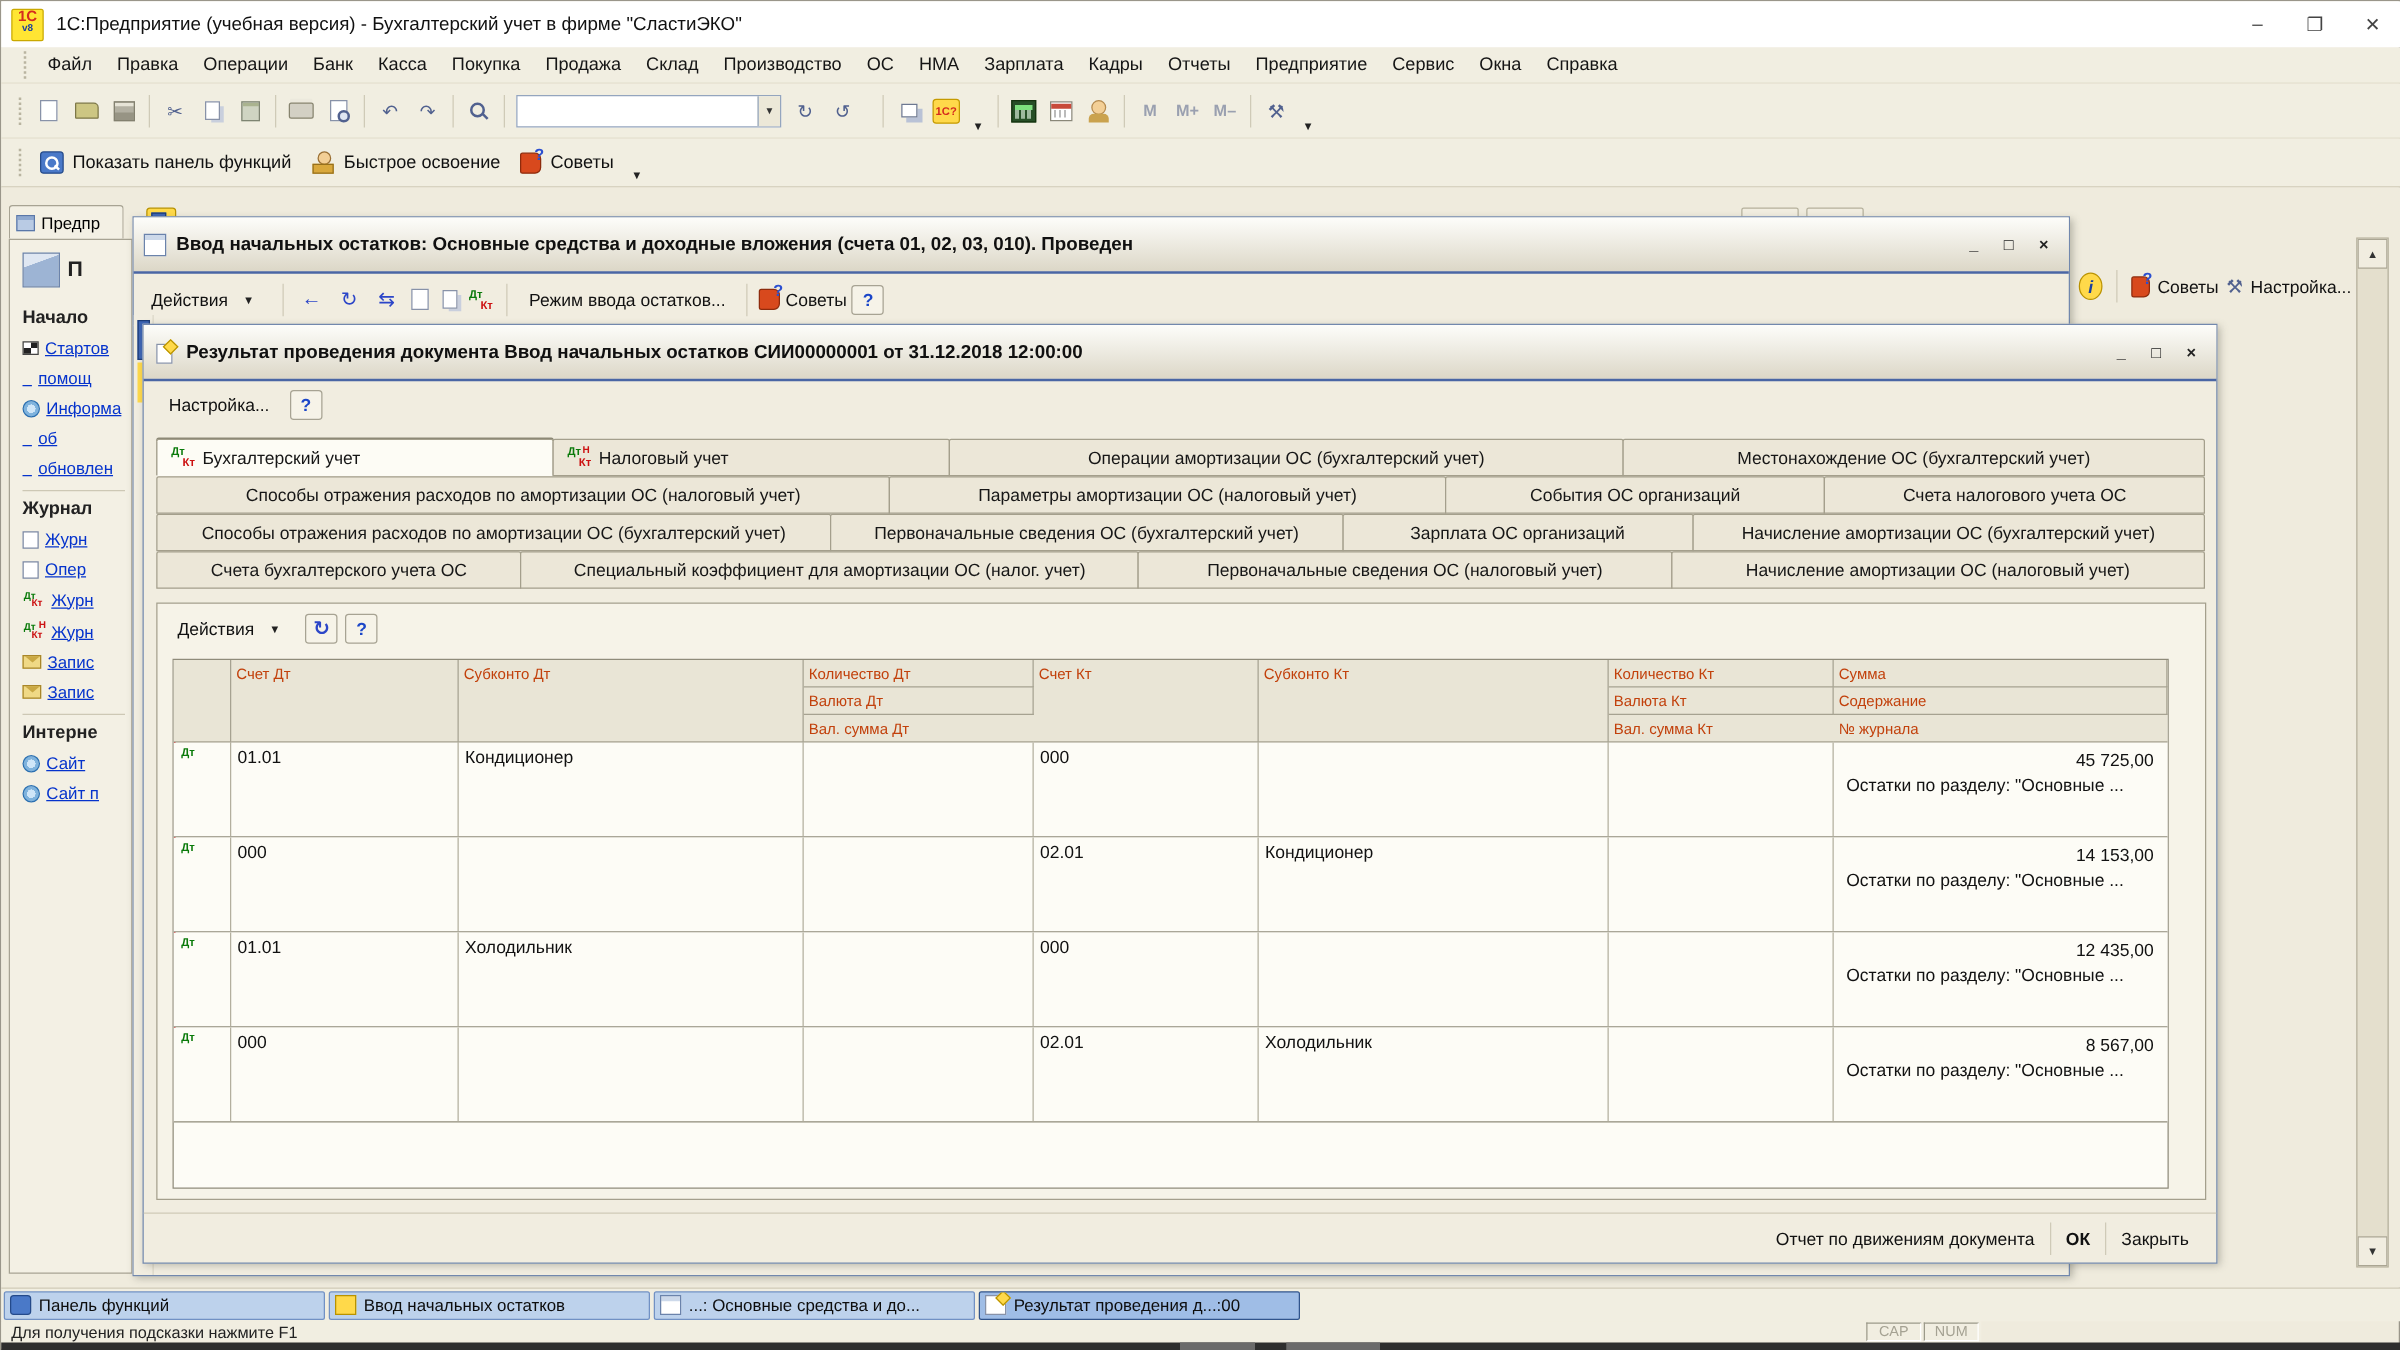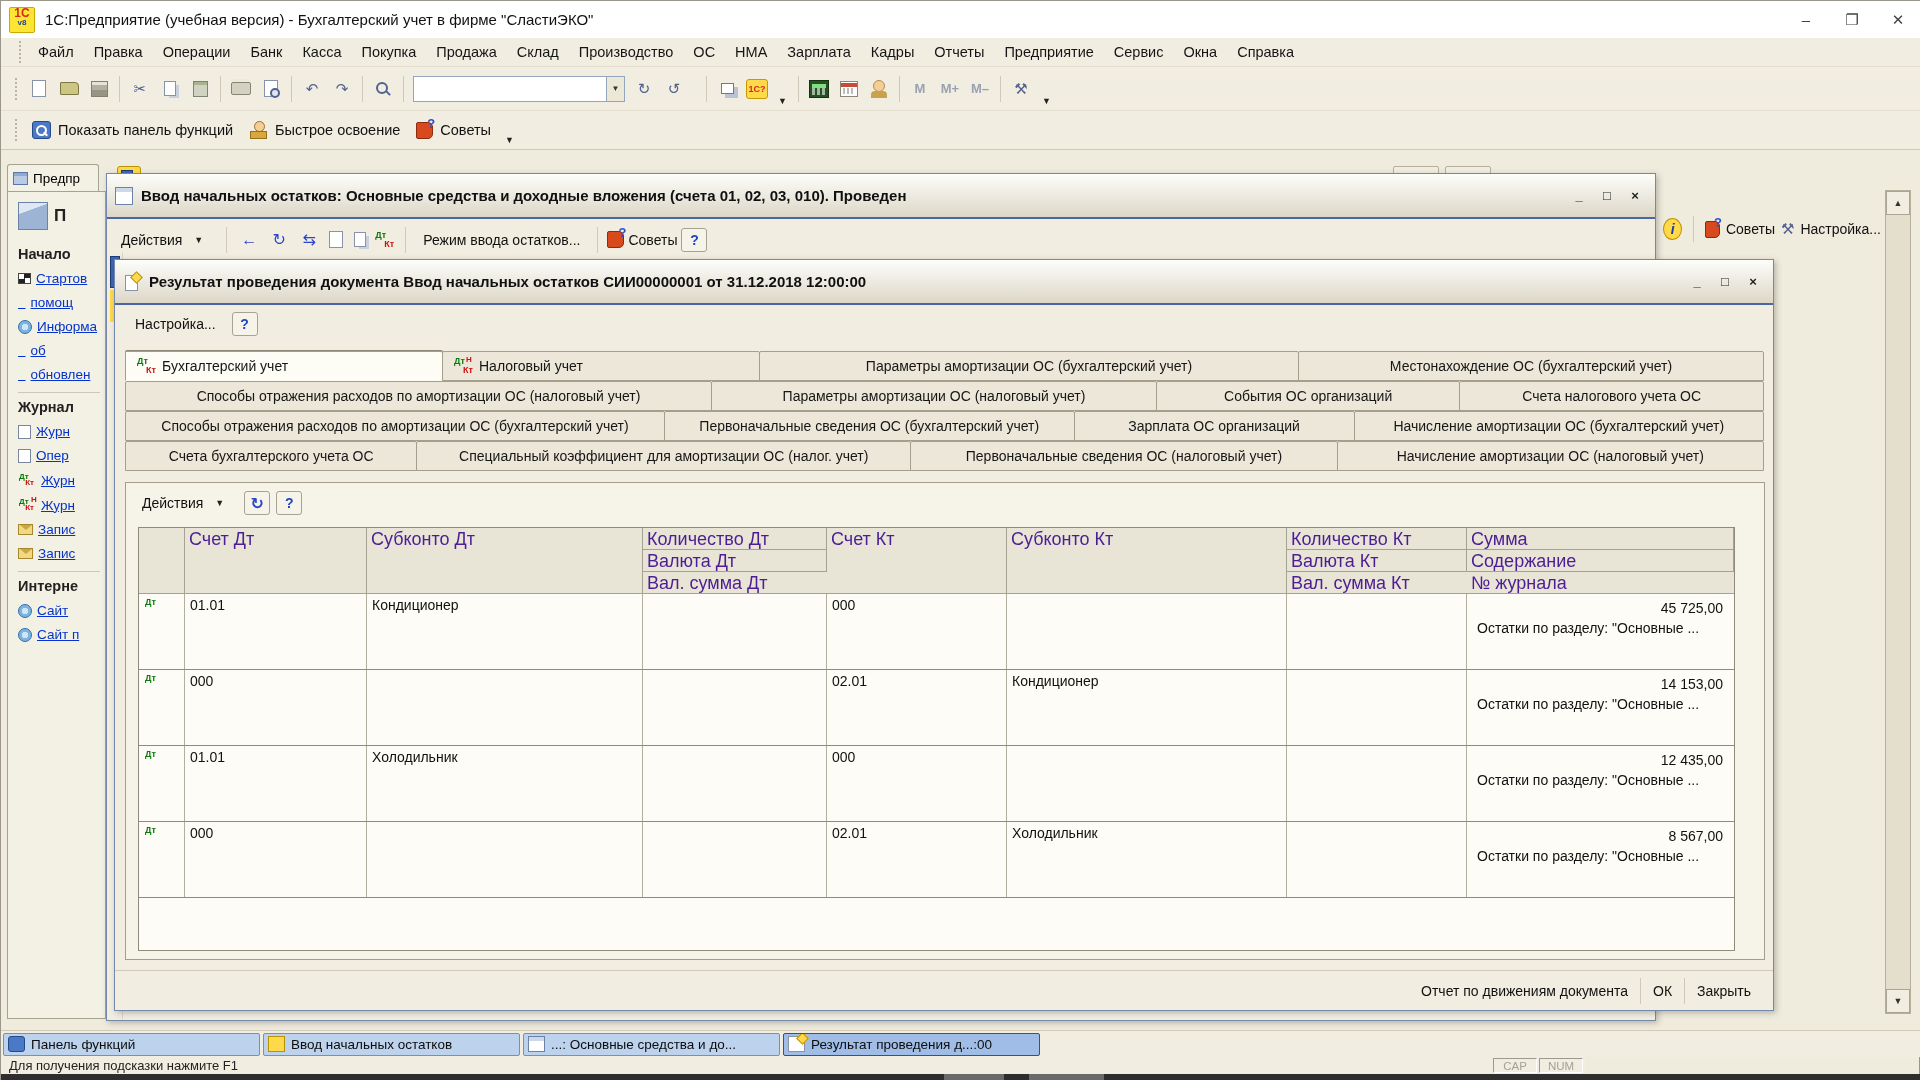--- a/index.html
+++ b/index.html
@@ -121,32 +121,32 @@
   .flatbtn{font-size:14px;color:#111;padding:4px 8px}
   #tabs{padding:8px 10px 0 10px}
   .trow{display:flex}
   .tab{border:1px solid #a49f8c;background:#ece7d8;height:30px;display:flex;align-items:center;justify-content:center;gap:4px;font-size:14px;color:#161616;padding:0 10px;border-radius:2px 2px 0 0;margin-right:-1px;white-space:nowrap;overflow:hidden}
   .tab.active{background:#fdfcf5;border-bottom-color:#fdfcf5;box-shadow:0 -1px 0 #8d8976}
   #panel{position:absolute;left:10px;top:222px;width:1640px;height:478px;border:1px solid #a49f8c;background:#f6f3e8}
   #actions{height:40px;display:flex;align-items:center;gap:6px;padding-left:8px}
   .refresh{color:#2c46c8;font-size:16px}
   #tbl{position:absolute;left:12px;top:44px;width:1597px;bottom:8px;border:1px solid #8f8b7a;background:#fdfcf6}
   .hgrid{display:grid;grid-template-columns:46px 182px 276px 184px 180px 280px 180px 1fr;background:#e9e5d6}
-  .hc{border-right:1px solid #a6a291;border-bottom:1px solid #a6a291;font-size:18px;color:#4c1d95;padding:1px 4px;height:22px;line-height:20px;white-space:nowrap;overflow:hidden}
+  .hc{border-right:1px solid #a6a291;border-bottom:1px solid #a6a291;font-size:12px;color:#c2410c;padding:1px 4px;height:22px;line-height:20px;white-space:nowrap;overflow:hidden}
   .hc.tall{height:66px}
   .hc:last-child{border-right:none}
   .row{display:grid;grid-template-columns:46px 182px 276px 184px 180px 280px 180px 1fr;border-bottom:1px solid #8f8b7a;height:76px;background:#fdfcf6}
   .bc{border-right:1px solid #b3af9e;font-size:14px;color:#111;padding:3px 5px;white-space:nowrap;overflow:hidden}
   .bc:last-child{border-right:none}
   .amt{text-align:right;font-size:14px;color:#111;padding:3px 6px 0 0}
   .cnt{text-align:left;font-size:14px;color:#111;padding:4px 0 0 5px}
   #w2footer{position:absolute;left:0;bottom:0;width:100%;height:40px;border-top:1px solid #cfcab7;display:flex;align-items:center;justify-content:flex-end;padding-right:10px}
   #w2footer .fbtn{font-size:14px;color:#111;padding:5px 12px;border-left:1px solid #cfcab7}
   #w2footer .fbtn:first-child{border-left:none}
-  #w2footer .fbtn.ok{font-weight:normal}
+  #w2footer .fbtn.ok{font-weight:bold}
 
   
   #taskbar{position:absolute;left:0;top:1029px;width:1920px;height:27px;background:#f1eee1;border-top:1px solid #cfcab7;display:flex;align-items:center;padding-left:2px;gap:3px}
   .tkbtn{width:257px;height:23px;background:#bdd2ec;border:1px solid #7191c4;display:flex;align-items:center;gap:6px;padding-left:4px;font-size:13.5px;color:#0d0d0d;border-radius:2px;white-space:nowrap;overflow:hidden}
   .tkbtn.active{background:#9fbde6;border-color:#30548c}
   .tk-ic{width:17px;height:16px;flex:none}
   .tk1{background:#4a79c8;border:1px solid #244a8a;border-radius:3px}
   .tk2{background:#ffd94a;border:1px solid #b89200}
   .tk3{background:#fff;border:1px solid #6b83ab;box-shadow:inset 0 4px 0 #cdd9ea}
   .tk4{background:#fff;border:1px solid #8892a8;position:relative}
@@ -454,21 +454,21 @@
             </div>
             <div class="tab" style="flex: 4 1 0px; justify-content: flex-start;">
               <span class="dtkt">
                 <span class="d">Дт</span>
                 <span class="n">Н</span>
                 <span class="k">Кт</span>
               </span>
               <span>Налоговый учет</span>
             </div>
             <div class="tab" style="flex: 7 1 0px;">
-              <span>Параметры амортизации ОС (бухгалтерский учет)</span>
+              <span>Операции амортизации ОС (бухгалтерский учет)</span>
             </div>
             <div class="tab" style="flex: 6 1 0px;">
               <span>Местонахождение ОС (бухгалтерский учет)</span>
             </div>
           </div>
           <div class="trow">
             <div class="tab" style="flex: 8 1 0px;">
               <span>Способы отражения расходов по амортизации ОС (налоговый учет)</span>
             </div>
             <div class="tab" style="flex: 6 1 0px;">

